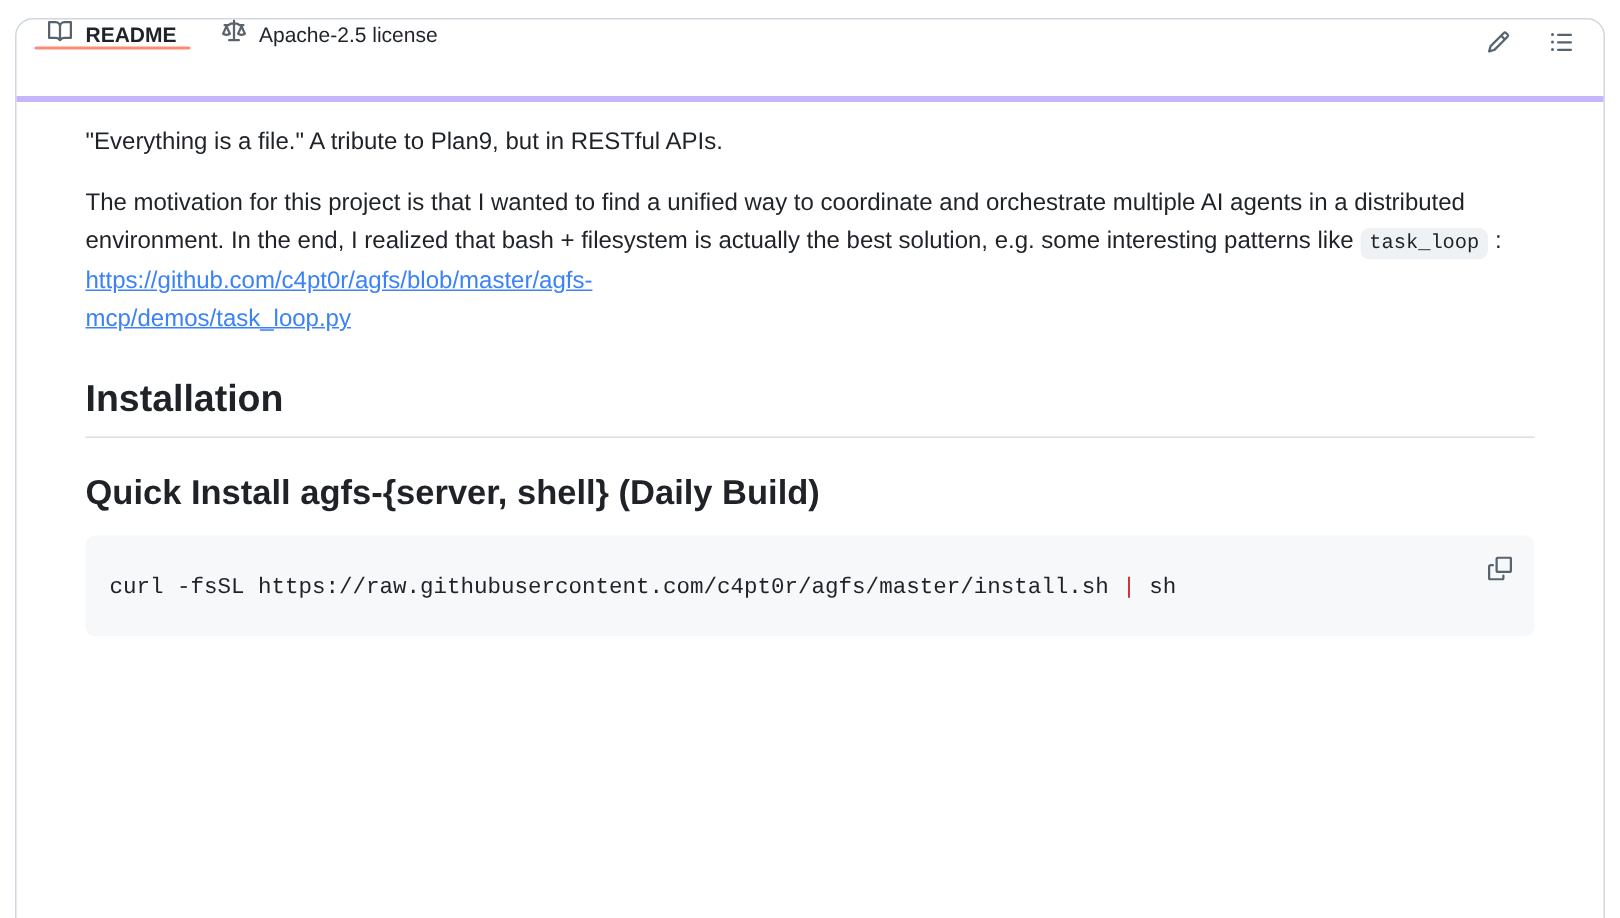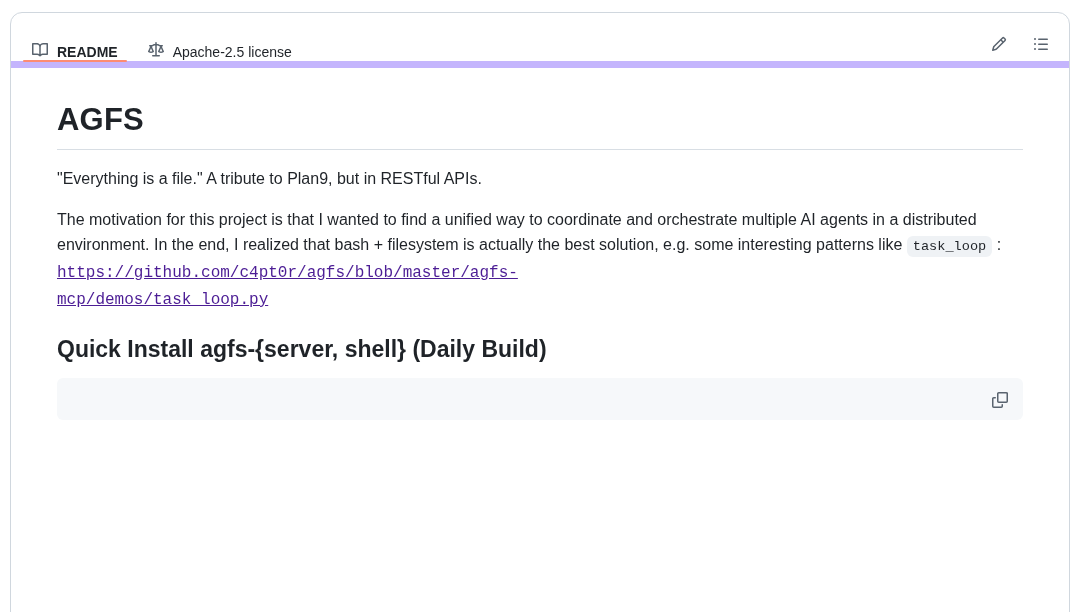--- a/index.html
+++ b/index.html
@@ -15,24 +15,24 @@
     position: absolute;
     left: 10px; top: 12px;
     width: 1060px; height: 700px;
     border: 1px solid #d0d7de;
     border-radius: 12px 12px 0 0;
     background: #ffffff;
   }
   
   .tabs-row {
     display: flex;
-    align-items: flex-end;
+    align-items: flex-start;
     height: 55px;
     padding: 0 12px 0 6px;
-    border-bottom: 7px solid #c4b5fd;
+    border-bottom: 4px solid #c4b5fd;
   }
   .tab {
     position: relative;
     display: flex;
     align-items: center;
     gap: 9px;
     padding: 0 15px;
     font-size: 14px;
     cursor: pointer;
     color: #1f2328;
@@ -95,24 +95,23 @@
   }
   .inline-code {
     font-family: "Liberation Mono", "DejaVu Sans Mono", monospace;
     font-size: 13.6px;
     background: #eff2f5;
     border-radius: 6px;
     padding: 3px 6px;
     white-space: nowrap;
   }
   .md-link {
-    color: #4c1d95;
+    color: #3b82f6;
     text-decoration: underline;
     word-break: break-word;
-    font-family: Liberation Mono, monospace;
   }
   .code-block {
     position: relative;
     margin: 16px 0 0 0;
     background: #f6f8fa;
     border-radius: 6px;
     padding: 21px 16px;
   }
   .code-block code {
     font-family: "Liberation Mono", "DejaVu Sans Mono", monospace;
@@ -174,31 +173,32 @@
           <svg width="16" height="16" viewBox="0 0 16 16" fill="currentColor">
               <path d="M5.75 2.5h8.5a.75.75 0 0 1 0 1.5h-8.5a.75.75 0 0 1 0-1.5Zm0 5h8.5a.75.75 0 0 1 0 1.5h-8.5a.75.75 0 0 1 0-1.5Zm0 5h8.5a.75.75 0 0 1 0 1.5h-8.5a.75.75 0 0 1 0-1.5ZM2 14a1 1 0 1 1 0-2 1 1 0 0 1 0 2Zm1-6a1 1 0 1 1-2 0 1 1 0 0 1 2 0ZM2 4a1 1 0 1 1 0-2 1 1 0 0 1 0 2Z"></path>
             </svg>
         </span>
       </button>
     </div>
   </div>
 
   <article class="content">
 
-    <h1 class="md-h1">AGFS</h1>
 
 
     <p class="md-p">"Everything is a file." A tribute to Plan9, but in RESTful APIs.</p>
 
     <p class="md-p"><span>The motivation for this project is that I wanted to find a unified way to coordinate and orchestrate multiple AI agents in a distributed environment. In the end, I realized that bash + filesystem is actually the best solution, e.g. some interesting patterns like </span><code class="inline-code">task_loop</code><span> : </span><a class="md-link" href="#"><span>https://github.com/c4pt0r/agfs/blob/master/agfs-</span><br><span>mcp/demos/task_loop.py</span></a></p>
 
+    <h2 class="md-h2">Installation</h2>
 
     <h3 class="md-h3">Quick Install agfs-{server, shell} (Daily Build)</h3>
 
     <div class="code-block">
+      <code><span>curl -fsSL https://raw.githubusercontent.com/c4pt0r/agfs/master/install.sh </span><span class="code-pipe">|</span><span> sh</span></code>
       <button class="copy-btn">
         <span class="octicon">
           <svg width="16" height="16" viewBox="0 0 16 16" fill="currentColor">
               <path d="M0 6.75C0 5.784.784 5 1.75 5h1.5a.75.75 0 0 1 0 1.5h-1.5a.25.25 0 0 0-.25.25v7.5c0 .138.112.25.25.25h7.5a.25.25 0 0 0 .25-.25v-1.5a.75.75 0 0 1 1.5 0v1.5A1.75 1.75 0 0 1 9.25 16h-7.5A1.75 1.75 0 0 1 0 14.25Zm5-5C5 .784 5.784 0 6.75 0h7.5C16 0 16 .784 16 1.75v7.5A1.75 1.75 0 0 1 14.25 11h-7.5A1.75 1.75 0 0 1 5 9.25Zm1.75-.25a.25.25 0 0 0-.25.25v7.5c0 .138.112.25.25.25h7.5a.25.25 0 0 0 .25-.25v-7.5a.25.25 0 0 0-.25-.25Z"></path>
             </svg>
         </span>
       </button>
     </div>
 
   </article>

